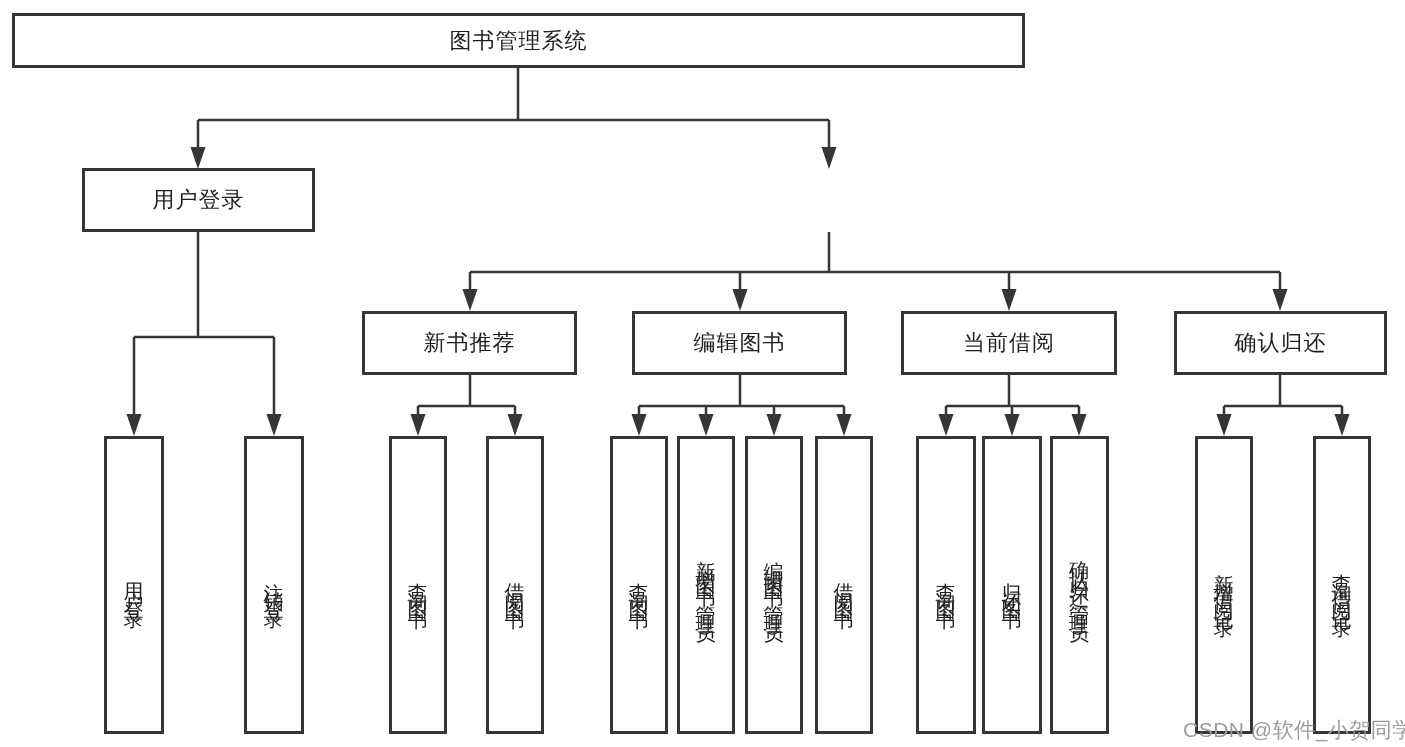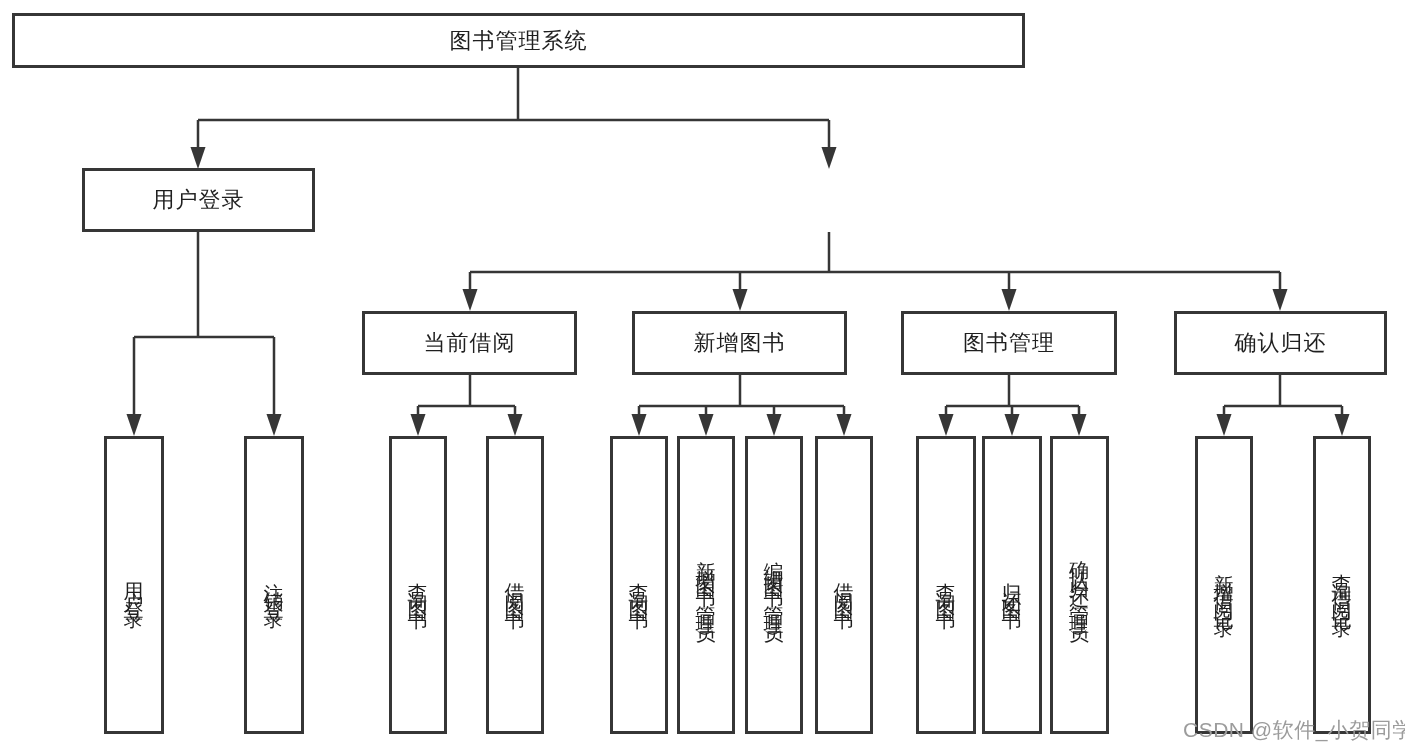--- a/index.html
+++ b/index.html
@@ -91,23 +91,23 @@
       <path d="M1071.5,414 L1086.5,414 L1079,436 Z"></path>
       <path d="M1216.5,414 L1231.5,414 L1224,436 Z"></path>
       <path d="M1334.5,414 L1349.5,414 L1342,436 Z"></path>
     </g>
   </svg>
 
   <div class="box h" style="left:12px;top:13px;width:1013px;height:55px">图书管理系统</div>
 
   <div class="box h" style="left:82px;top:168px;width:233px;height:64px">用户登录</div>
 
-  <div class="box h" style="left:362px;top:311px;width:215px;height:64px">当前借阅</div>
-  <div class="box h" style="left:632px;top:311px;width:215px;height:64px">新增图书</div>
-  <div class="box h" style="left:901px;top:311px;width:216px;height:64px">图书管理</div>
+  <div class="box h" style="left:362px;top:311px;width:215px;height:64px">新书推荐</div>
+  <div class="box h" style="left:632px;top:311px;width:215px;height:64px">编辑图书</div>
+  <div class="box h" style="left:901px;top:311px;width:216px;height:64px">当前借阅</div>
   <div class="box h" style="left:1174px;top:311px;width:213px;height:64px">确认归还</div>
 
   <div class="box v" style="left:104px;top:436px;width:60px;height:298px">用户登录</div>
   <div class="box v" style="left:244px;top:436px;width:60px;height:298px">注销登录</div>
 
   <div class="box v" style="left:389px;top:436px;width:58px;height:298px">查询图书</div>
   <div class="box v" style="left:486px;top:436px;width:58px;height:298px">借阅图书</div>
 
   <div class="box v" style="left:610px;top:436px;width:58px;height:298px">查询图书</div>
   <div class="box v" style="left:677px;top:436px;width:58px;height:298px">新增图书（管理员）</div>

